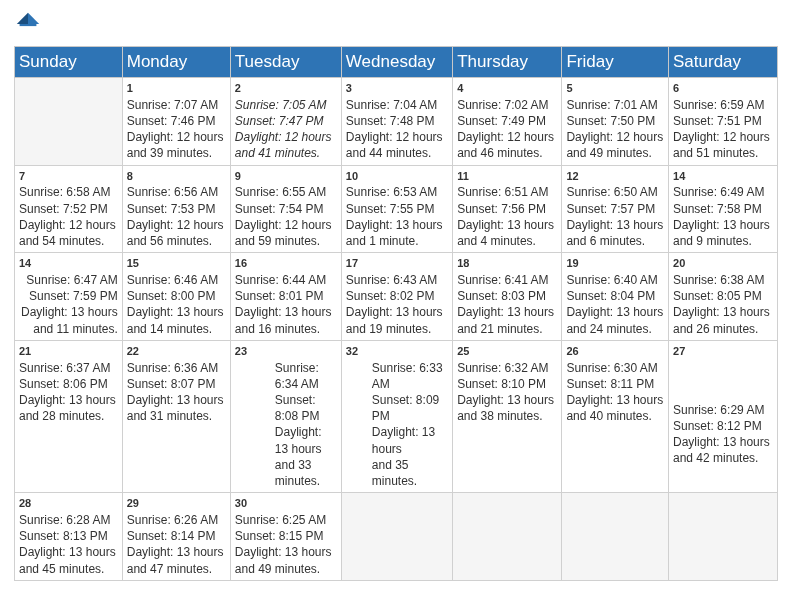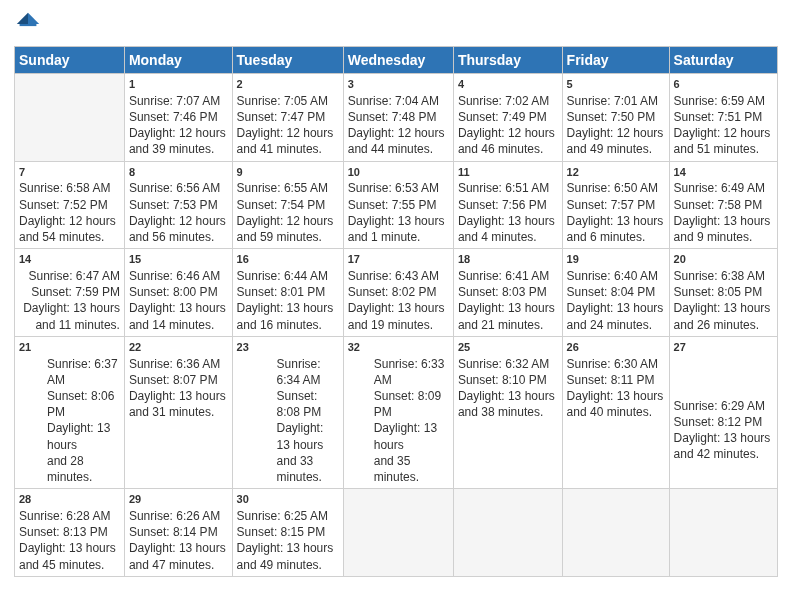--- a/index.html
+++ b/index.html
@@ -60,22 +60,22 @@
     }
     .calendar {
       width: 100%;
       border-collapse: collapse;
       font-size: 10px;
     }
     .calendar thead tr th {
       background: #2e74b5;
       color: #fff;
       padding: 5px 4px;
-      font-size: 14px;
-      font-weight: bold;
+      font-size: 17px;
+      font-weight: normal;
       text-align: left;
       border: 1px solid #c8c8c8;
     }
     .calendar tbody tr td {
       vertical-align: top;
       border: 1px solid #d0d0d0;
       padding: 3px 4px;
       width: 113px;
       min-height: 70px;
       color: #333;
@@ -134,21 +134,21 @@
           <td class="empty"></td>
           <td>
             <span class="day-num">1</span>
             <div class="day-info" style="white-space: pre-line;">Sunrise: 7:07 AM
 Sunset: 7:46 PM
 Daylight: 12 hours
 and 39 minutes.</div>
           </td>
           <td>
             <span class="day-num">2</span>
-            <div class="day-info" style="white-space: pre-line;">Sunrise: 7:05 AM
+            <div class="day-info" style="white-space: pre-line; font-style: italic;">Sunrise: 7:05 AM
 Sunset: 7:47 PM
 Daylight: 12 hours
 and 41 minutes.</div>
           </td>
           <td>
             <span class="day-num">3</span>
             <div class="day-info" style="white-space: pre-line;">Sunrise: 7:04 AM
 Sunset: 7:48 PM
 Daylight: 12 hours
 and 44 minutes.</div>
@@ -273,21 +273,21 @@
             <span class="day-num">20</span>
             <div class="day-info" style="white-space: pre-line;">Sunrise: 6:38 AM
 Sunset: 8:05 PM
 Daylight: 13 hours
 and 26 minutes.</div>
           </td>
         </tr>
         <tr>
           <td>
             <span class="day-num">21</span>
-            <div class="day-info" style="white-space: pre-line; margin-left: 28px;">Sunrise: 6:37 AM
+            <div class="day-info" style="white-space: pre-line;">Sunrise: 6:37 AM
 Sunset: 8:06 PM
 Daylight: 13 hours
 and 28 minutes.</div>
           </td>
           <td>
             <span class="day-num">22</span>
             <div class="day-info" style="white-space: pre-line;">Sunrise: 6:36 AM
 Sunset: 8:07 PM
 Daylight: 13 hours
 and 31 minutes.</div>

